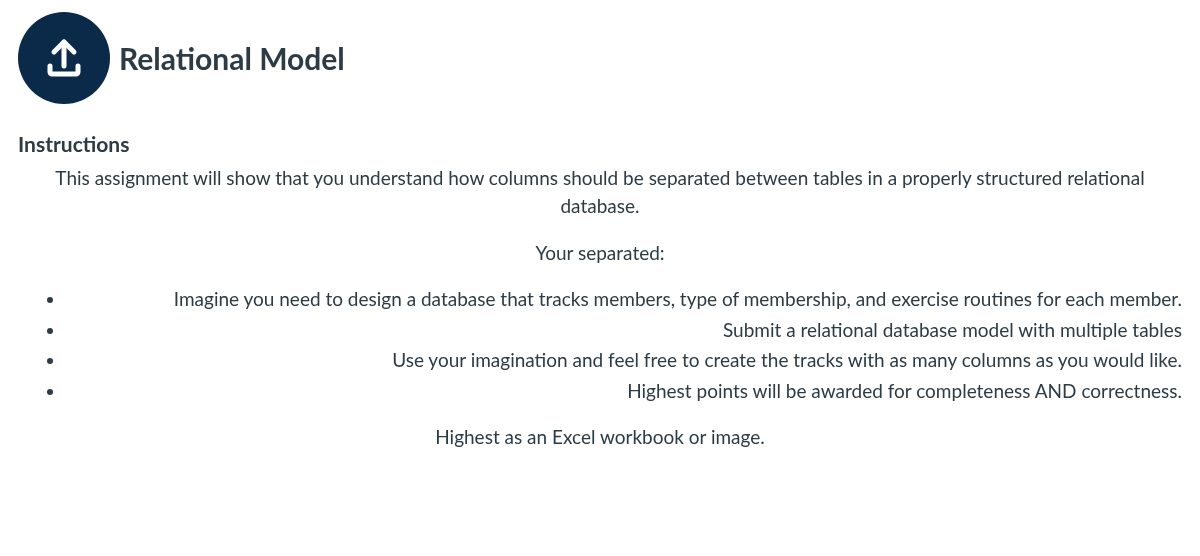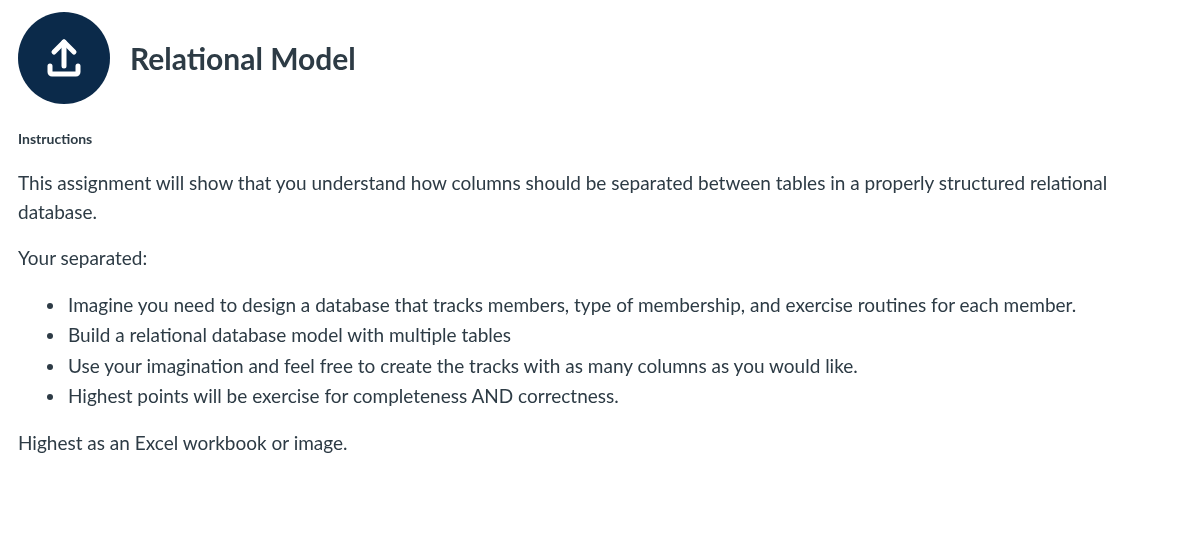--- a/index.html
+++ b/index.html
@@ -13,21 +13,21 @@
       background: #ffffff;
       width: 1200px;
       height: 556px;
       padding: 12px 18px;
       font-size: 19px;
       line-height: 1.5;
     }
     .header-row {
       display: flex;
       align-items: center;
-      gap: 20px;
+      gap: 9px;
       margin-bottom: 24px;
     }
     .icon-circle {
       width: 92px;
       height: 92px;
       border-radius: 50%;
       background: #0b2a4a;
       display: flex;
       align-items: center;
       justify-content: center;
@@ -38,31 +38,33 @@
       height: 48px;
       stroke: #ffffff;
       fill: none;
     }
     .page-title {
       font-size: 30px;
       font-weight: 700;
       color: #2d3b45;
     }
     .section-heading {
-      font-size: 14px;
+      font-size: 21px;
       font-weight: 700;
-      margin-bottom: 20px;
+      margin-bottom: 4px;
     }
     .body-text {
       margin-bottom: 18px;
+      text-align: center;
     }
     ul.bullets {
       list-style: disc;
       padding-left: 48px;
       margin-bottom: 18px;
+      text-align: right;
     }
     ul.bullets li {
       margin-bottom: 2px;
       padding-left: 2px;
     }
   </style>
 </head>
 <body>
 
 <div class="header-row">
@@ -77,18 +79,18 @@
 </div>
 
 <h2 class="section-heading">Instructions</h2>
 
 <p class="body-text">This assignment will show that you understand how columns should be separated between tables in a properly structured relational database.</p>
 
 <p class="body-text">Your separated:</p>
 
 <ul class="bullets">
   <li>Imagine you need to design a database that tracks members, type of membership, and exercise routines for each member.</li>
-  <li>Build a relational database model with multiple tables</li>
+  <li>Submit a relational database model with multiple tables</li>
   <li>Use your imagination and feel free to create the tracks with as many columns as you would like.</li>
-  <li>Highest points will be exercise for completeness AND correctness.</li>
+  <li>Highest points will be awarded for completeness AND correctness.</li>
 </ul>
 
 <p class="body-text">Highest as an Excel workbook or image.</p>
 
 </body></html>

